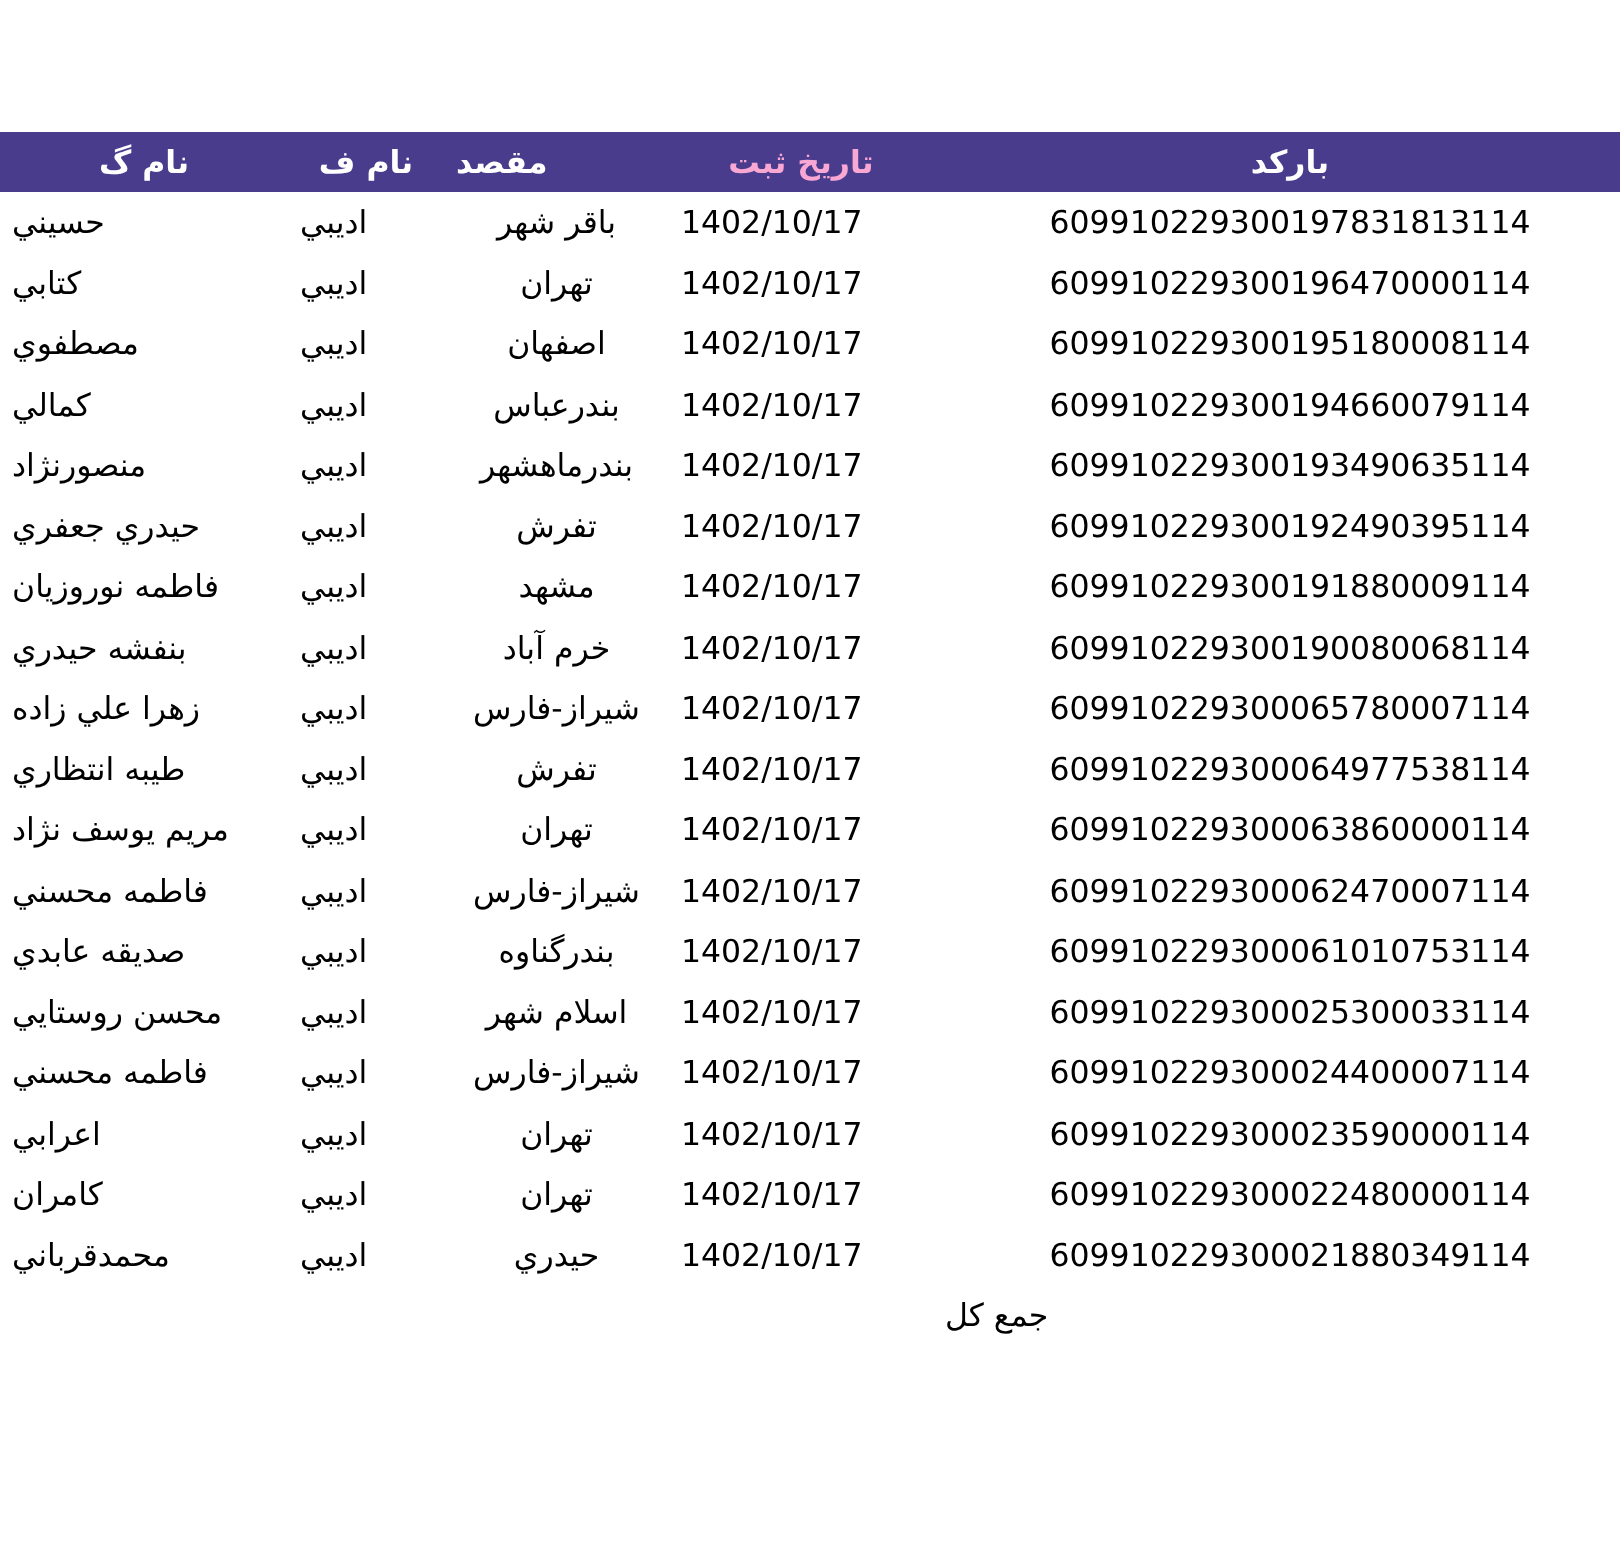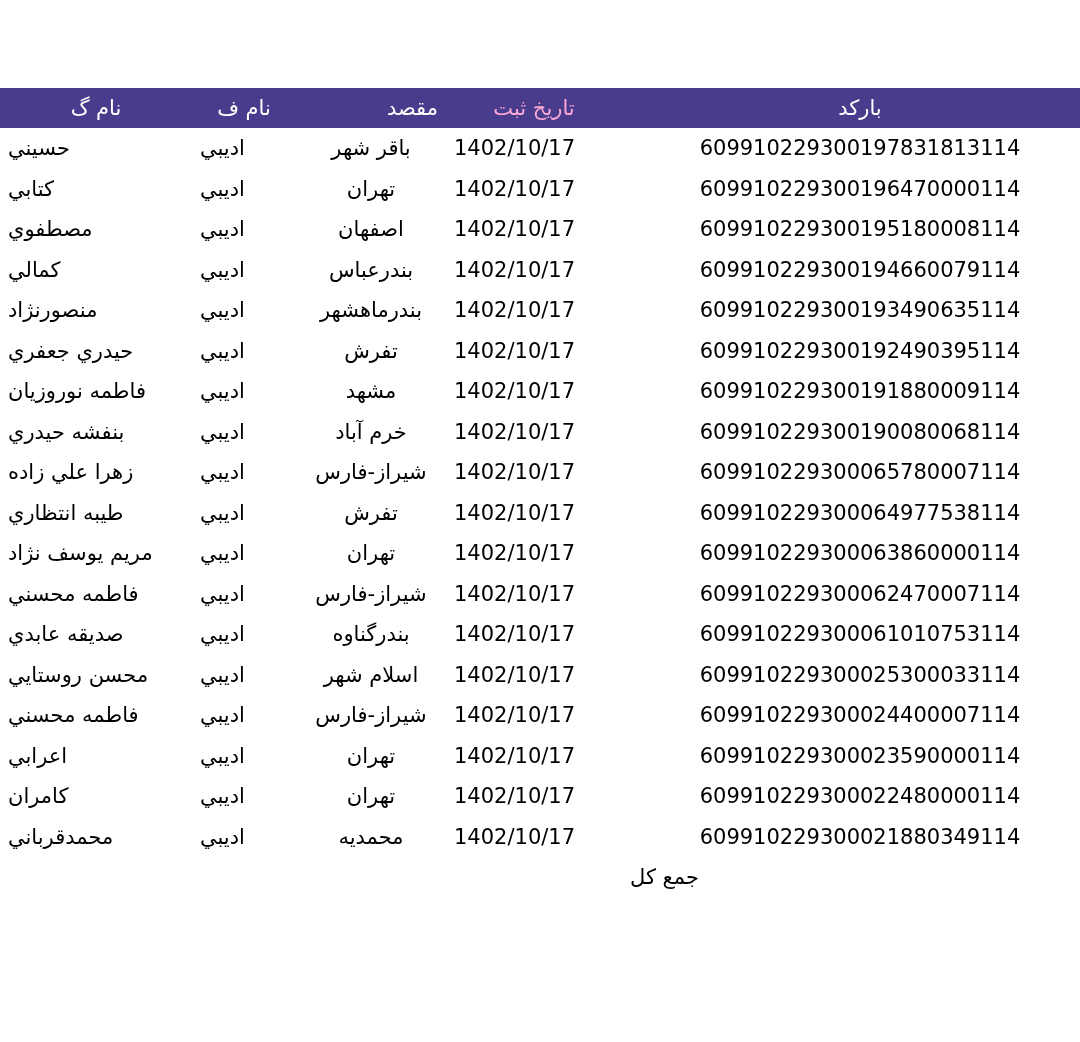--- a/index.html
+++ b/index.html
@@ -33,21 +33,21 @@
     table-layout: fixed;
     direction: rtl;
   }
 
   table.report thead tr {
     background: #4a3c8c;
   }
 
   table.report thead th {
     color: #ffffff;
-    font-weight: normal;
+    font-weight: bold;
     font-size: 21px;
     height: 40px;
     padding: 0 8px;
     white-space: nowrap;
     vertical-align: middle;
     line-height: 40px;
   }
 
   table.report tbody td {
     font-size: 21px;
@@ -58,21 +58,21 @@
     vertical-align: middle;
     background: #ffffff;
   }
   .col-barcode { width: 460px; text-align: center; }
   .col-date    { width: 160px; text-align: left; }
   .col-dest    { width: 134px; text-align: center; }
   .col-namef   { width: 88px;  text-align: left; }
   .col-nameg   { width: 176px; text-align: left; }
   thead .col-barcode { text-align: center; }
   thead .col-date    { text-align: center; }
-  thead .col-dest    { text-align: right; }
+  thead .col-dest    { text-align: left; }
   thead .col-namef   { text-align: center; }
   thead .col-nameg   { text-align: center; }
 
   tfoot td {
     font-size: 21px;
     height: 40px;
     padding: 0 8px;
     white-space: nowrap;
     vertical-align: middle;
     background: #ffffff;
@@ -214,21 +214,21 @@
         <tr>
           <td class="col-barcode">609910229300022480000114</td>
           <td class="col-date">1402/10/17</td>
           <td class="col-dest">تهران</td>
           <td class="col-namef">ادیبي</td>
           <td class="col-nameg">کامران</td>
         </tr>
         <tr>
           <td class="col-barcode">609910229300021880349114</td>
           <td class="col-date">1402/10/17</td>
-          <td class="col-dest">محمدیه</td>
+          <td class="col-dest">حیدري</td>
           <td class="col-namef">ادیبي</td>
           <td class="col-nameg">محمدقرباني</td>
         </tr>
       </tbody>
 
     <tfoot>
       <tr>
 
         <td class="col-barcode total-label">جمع کل</td>
         <td class="col-date blank-cell"></td>

